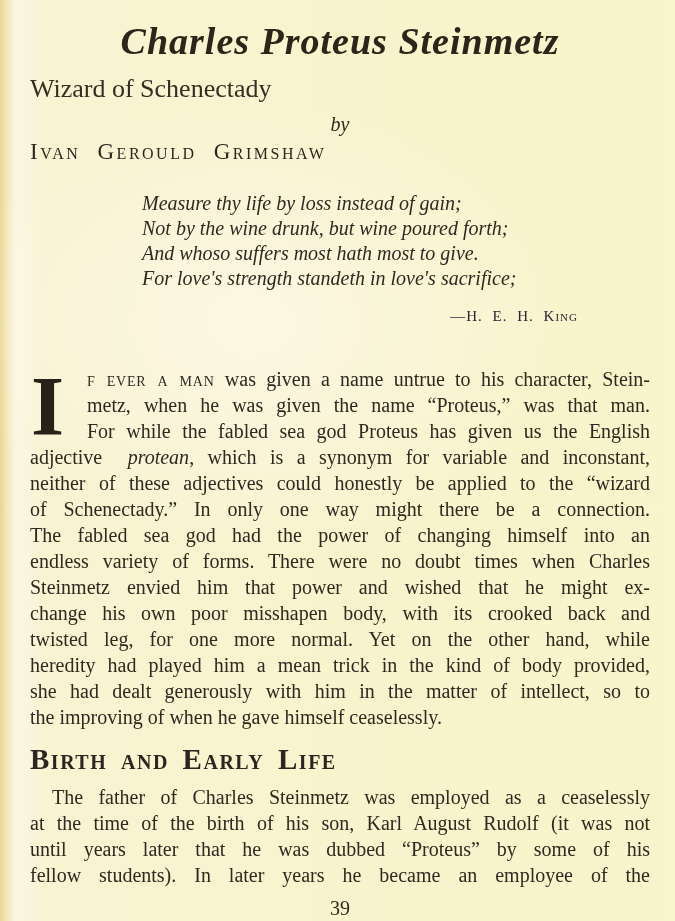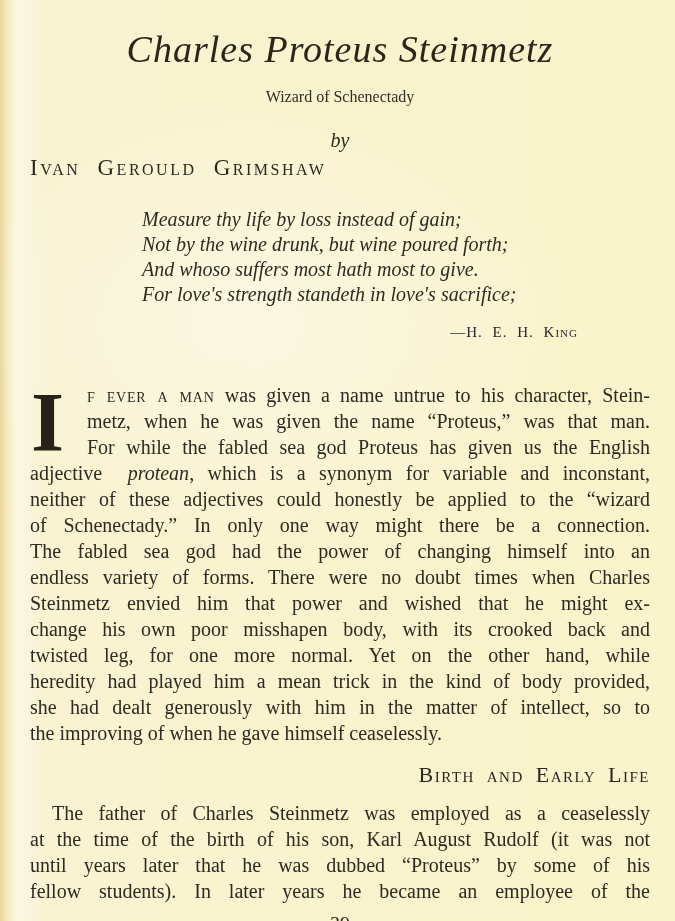--- a/index.html
+++ b/index.html
@@ -12,36 +12,36 @@
     position: relative;
     width: 675px; height: 921px;
     box-sizing: border-box;
     padding: 0 25px 0 30px;
     color: #2e2a21;
     background:
       radial-gradient(ellipse 440px 320px at 38% 35%, rgba(255,255,255,0.42), rgba(255,255,255,0) 70%),
       linear-gradient(90deg, #e9d693 0px, #f3e9bd 7px, #fbf7e2 16px, #f9f3d2 44px, #f9f3cd 55%, #faf4cc 100%);
   }
   .title {
-    margin: 0; padding-top: 28px;
+    margin: 0; padding-top: 20px;
     text-align: center;
     font-family: "Liberation Serif", serif;
-    font-style: italic; font-weight: normal;
+    font-style: italic; font-weight: bold;
     font-size: 38px; line-height: 42px;
     letter-spacing: 1px;
     color: #2b2619;
   }
   .subtitle {
     margin-top: 15px;
-    text-align: center;
-    font-size: 16px; line-height: 24px;
+    text-align: left;
+    font-size: 26px; line-height: 24px;
     color: #332e23;
   }
   .byline {
-    margin-top: 20px;
+    margin-top: 12px;
     text-align: center;
     font-style: italic;
     font-size: 20px; line-height: 22px;
   }
   .author {
     margin-top: 4px;
     text-align: left;
     font-variant: small-caps;
     font-size: 23px; line-height: 25px;
     letter-spacing: 2.5px; word-spacing: 9px;
@@ -74,24 +74,24 @@
     position: absolute; left: 1px; top: 3px;
     font-size: 85px; line-height: 74px;
     font-weight: bold;
     color: #262217;
   }
   .indented { margin-left: 57px; }
   .sc { font-variant: small-caps; letter-spacing: 0.8px; }
   .it { font-style: italic; margin-left: 12px; }
   .heading {
     margin: 17px 0 0 0;
-    text-align: right;
-    font-weight: normal;
+    text-align: left;
+    font-weight: bold;
     font-variant: small-caps;
-    font-size: 22px; line-height: 24px;
+    font-size: 29px; line-height: 24px;
     letter-spacing: 1.5px; word-spacing: 5px;
     color: #2b2720;
   }
   .para2 { margin-top: 13px; }
   .indent-first { text-indent: 22px; }
   .folio {
     margin-top: 9px;
     text-align: center;
     font-size: 20px;
   }

